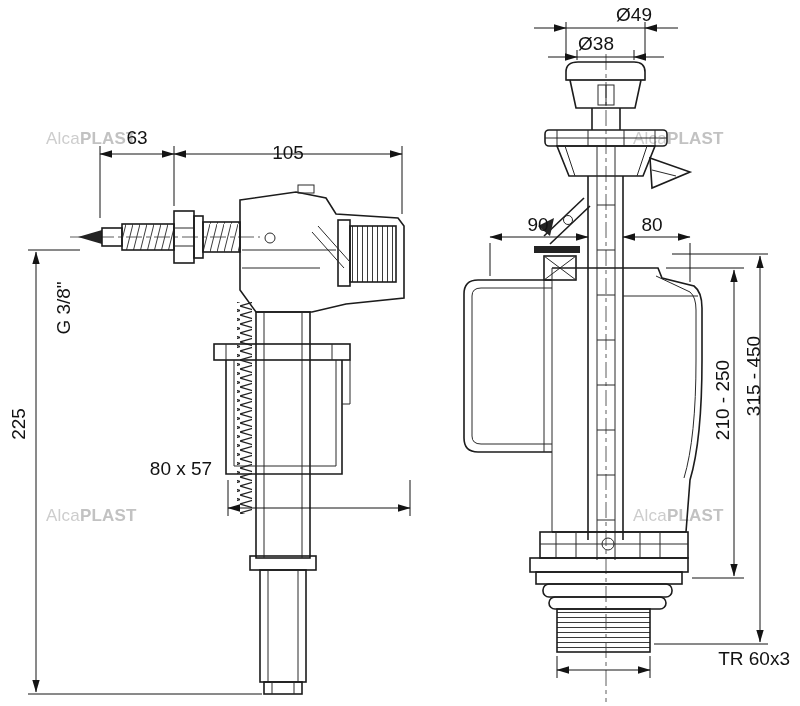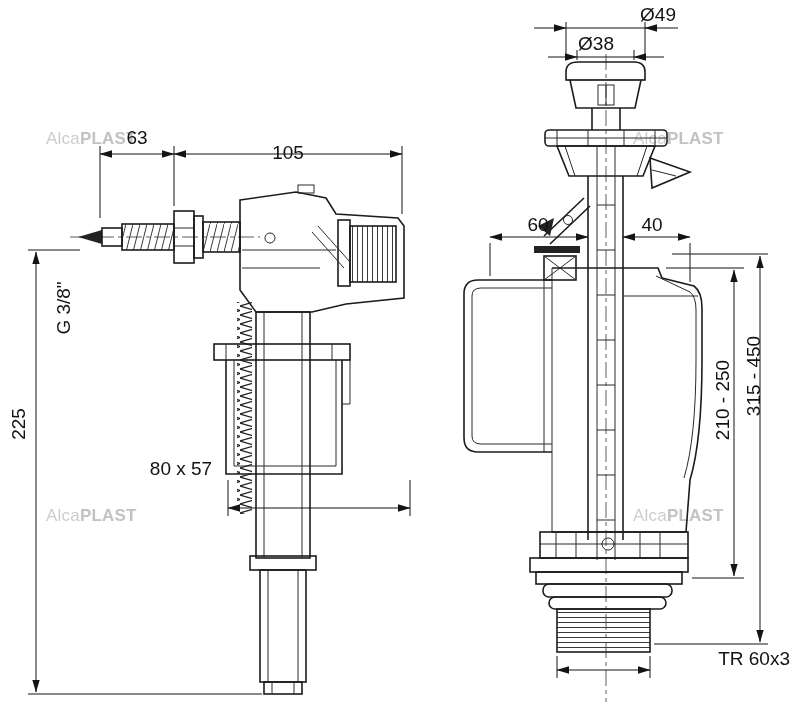--- a/index.html
+++ b/index.html
@@ -233,21 +233,21 @@
       <line class="d" x1="557" y1="670" x2="650" y2="670" marker-start="url(#arw)" marker-end="url(#arw)"></line>
     </g>
   </svg>
 
   <div class="lbl" style="left:112px;top:127px;width:50px">63</div>
   <div class="lbl" style="left:258px;top:142px;width:60px">105</div>
   <div class="lbl vlbl" style="left:24px;top:297px;width:80px">G 3/8"</div>
   <div class="lbl vlbl" style="left:-21px;top:413px;width:80px">225</div>
   <div class="lbl" style="left:138px;top:458px;width:86px">80 x 57</div>
 
-  <div class="lbl" style="left:626px;top:4px;width:64px">Ø49</div>
+  <div class="lbl" style="left:602px;top:4px;width:64px">Ø49</div>
   <div class="lbl" style="left:564px;top:33px;width:64px">Ø38</div>
-  <div class="lbl" style="left:518px;top:214px;width:40px">60</div>
-  <div class="lbl" style="left:632px;top:214px;width:40px">40</div>
+  <div class="lbl" style="left:518px;top:214px;width:40px">90</div>
+  <div class="lbl" style="left:632px;top:214px;width:40px">80</div>
   <div class="lbl vlbl" style="left:658px;top:389px;width:130px">210 - 250</div>
   <div class="lbl vlbl" style="left:689px;top:365px;width:130px">315 - 450</div>
   <div class="lbl ta-l" style="left:690px;top:648px;width:100px">TR 60x3</div>
 
 </div>
 
 </body></html>

